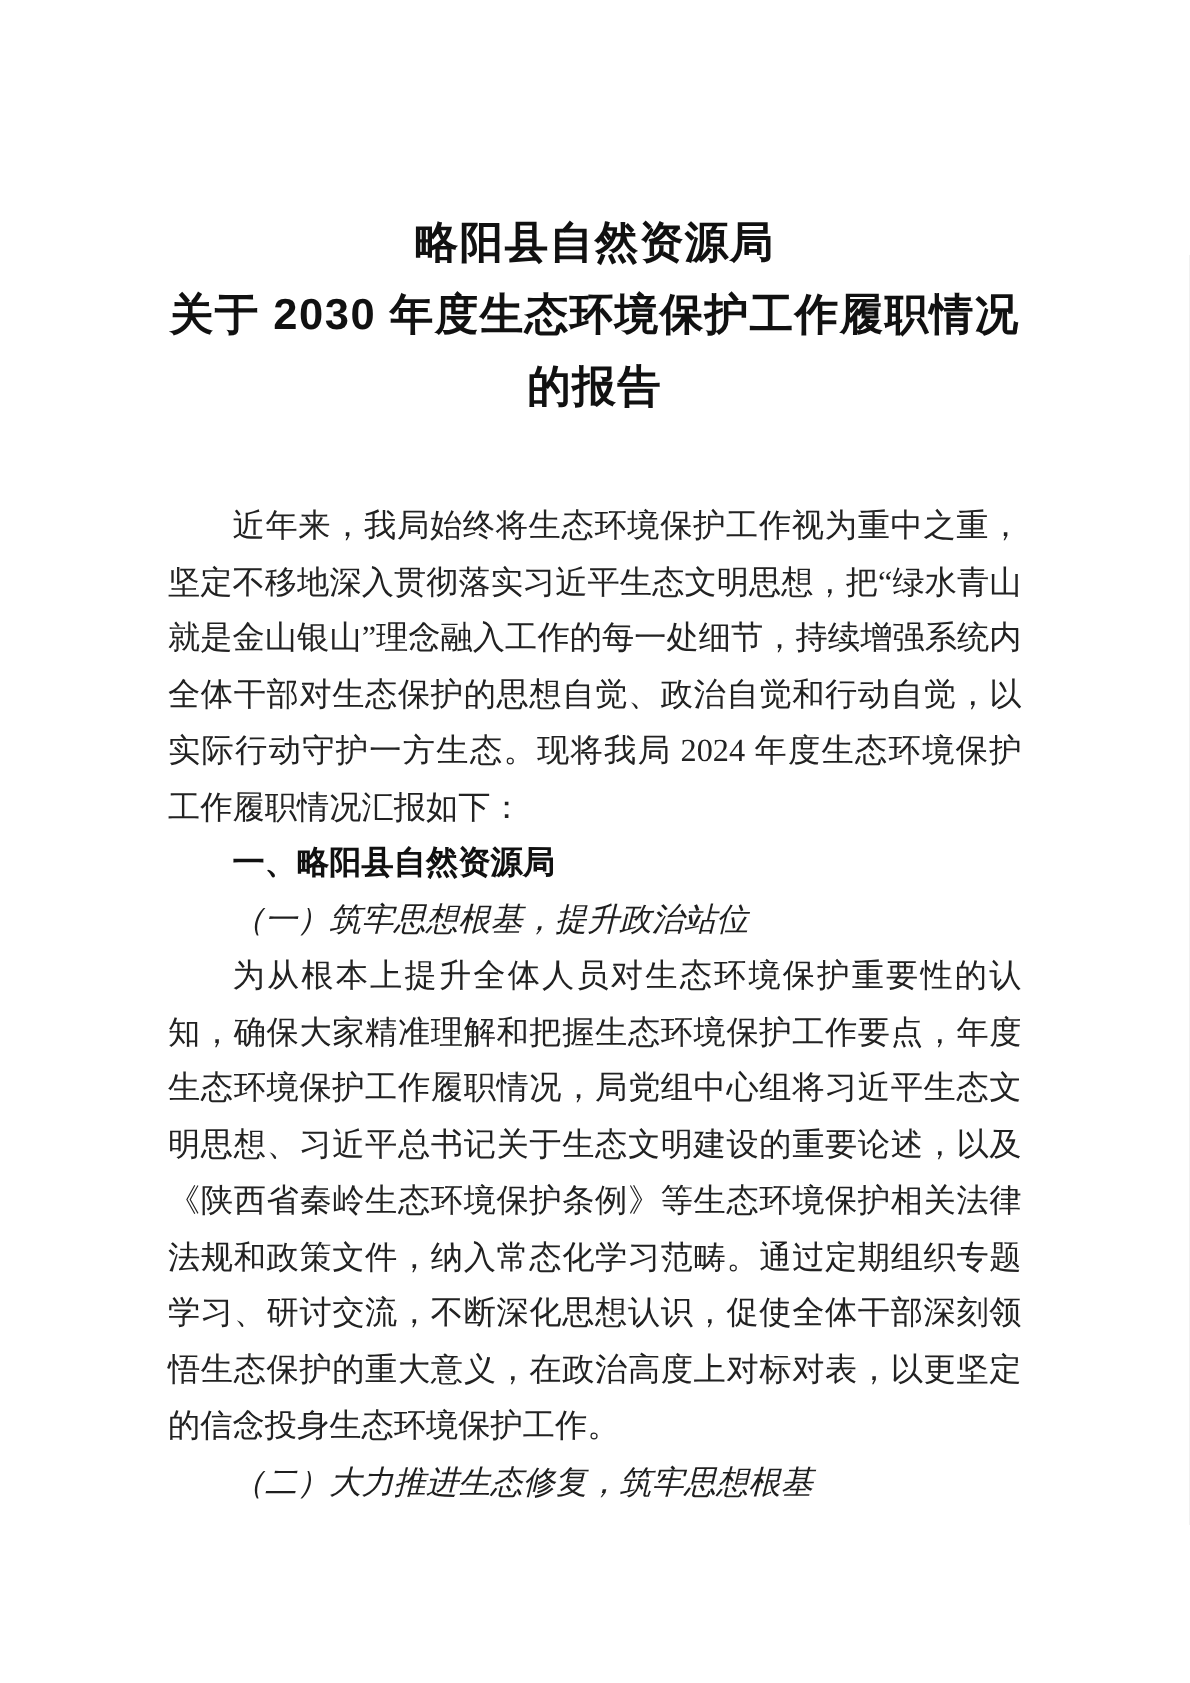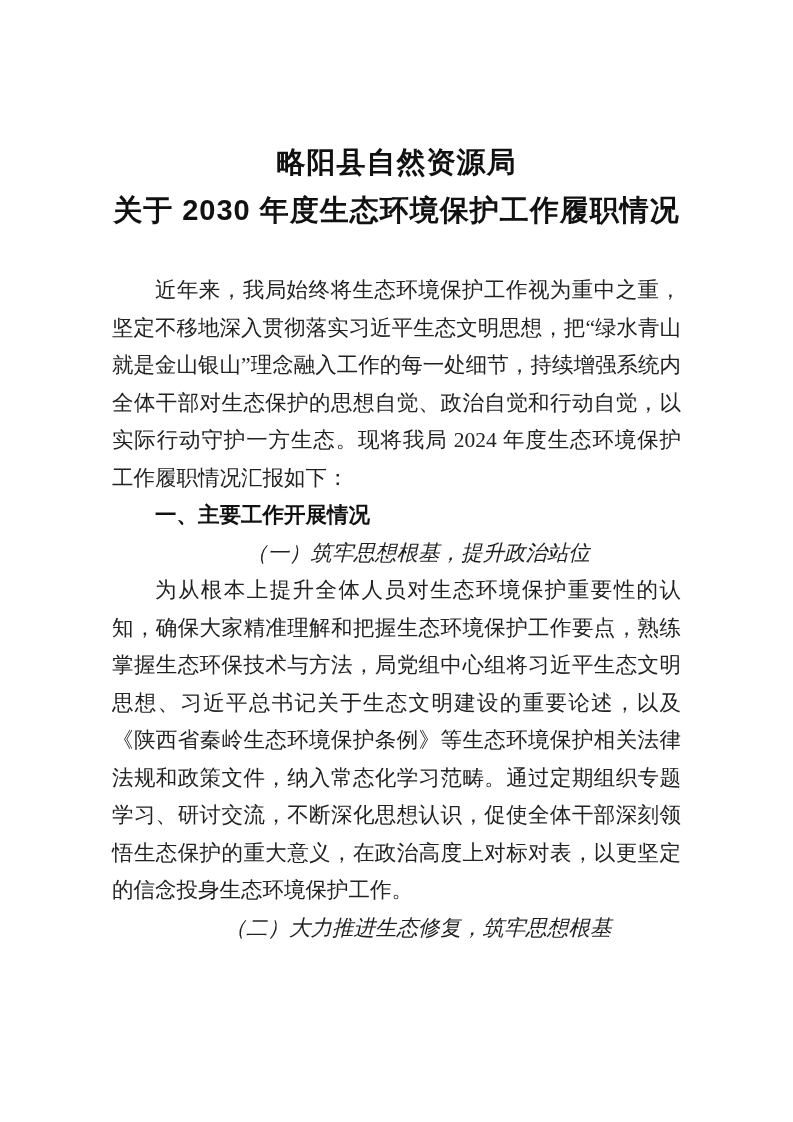--- a/index.html
+++ b/index.html
@@ -30,21 +30,21 @@
     font-weight: 700;
     font-size: 29px;
     line-height: 48px;
     color: #111111;
     letter-spacing: 1px;
   }
   .title-line {
     white-space: nowrap;
   }
   .body-block {
-    margin-top: 38px;
+    margin-top: 50px;
     font-family: "Liberation Serif", serif;
     font-size: 21.5px;
     line-height: 37.5px;
     text-align: justify;
     text-justify: inter-character;
     color: #222222;
   }
   .para {
     margin: 0;
     text-indent: 2em;
@@ -56,36 +56,37 @@
     font-weight: 700;
     color: #111111;
     text-align: left;
   }
   .heading-2 {
     margin: 0;
     text-indent: 2em;
     font-style: italic;
     font-weight: 500;
     color: #1f1f1f;
-    text-align: center;
+    text-align: left;
   }
 </style>
 </head>
 <body>
 
 <div class="page">
   <div class="content">
 
     <div class="title-block">
       <div class="title-line">略阳县自然资源局</div>
       <div class="title-line">关于 2030 年度生态环境保护工作履职情况</div>
+      <div class="title-line">的报告</div>
     </div>
 
     <div class="body-block">
       <p class="para">近年来，我局始终将生态环境保护工作视为重中之重，坚定不移地深入贯彻落实习近平生态文明思想，把“绿水青山就是金山银山”理念融入工作的每一处细节，持续增强系统内全体干部对生态保护的思想自觉、政治自觉和行动自觉，以实际行动守护一方生态。现将我局 2024 年度生态环境保护工作履职情况汇报如下：</p>
-      <p class="heading-1">一、主要工作开展情况</p>
+      <p class="heading-1">一、略阳县自然资源局</p>
       <p class="heading-2">（一）筑牢思想根基，提升政治站位</p>
-      <p class="para">为从根本上提升全体人员对生态环境保护重要性的认知，确保大家精准理解和把握生态环境保护工作要点，熟练掌握生态环保技术与方法，局党组中心组将习近平生态文明思想、习近平总书记关于生态文明建设的重要论述，以及《陕西省秦岭生态环境保护条例》等生态环境保护相关法律法规和政策文件，纳入常态化学习范畴。通过定期组织专题学习、研讨交流，不断深化思想认识，促使全体干部深刻领悟生态保护的重大意义，在政治高度上对标对表，以更坚定的信念投身生态环境保护工作。</p>
+      <p class="para">为从根本上提升全体人员对生态环境保护重要性的认知，确保大家精准理解和把握生态环境保护工作要点，年度生态环境保护工作履职情况，局党组中心组将习近平生态文明思想、习近平总书记关于生态文明建设的重要论述，以及《陕西省秦岭生态环境保护条例》等生态环境保护相关法律法规和政策文件，纳入常态化学习范畴。通过定期组织专题学习、研讨交流，不断深化思想认识，促使全体干部深刻领悟生态保护的重大意义，在政治高度上对标对表，以更坚定的信念投身生态环境保护工作。</p>
       <p class="heading-2">（二）大力推进生态修复，筑牢思想根基</p>
     </div>
 
   </div>
 </div>
 
 </body></html>

